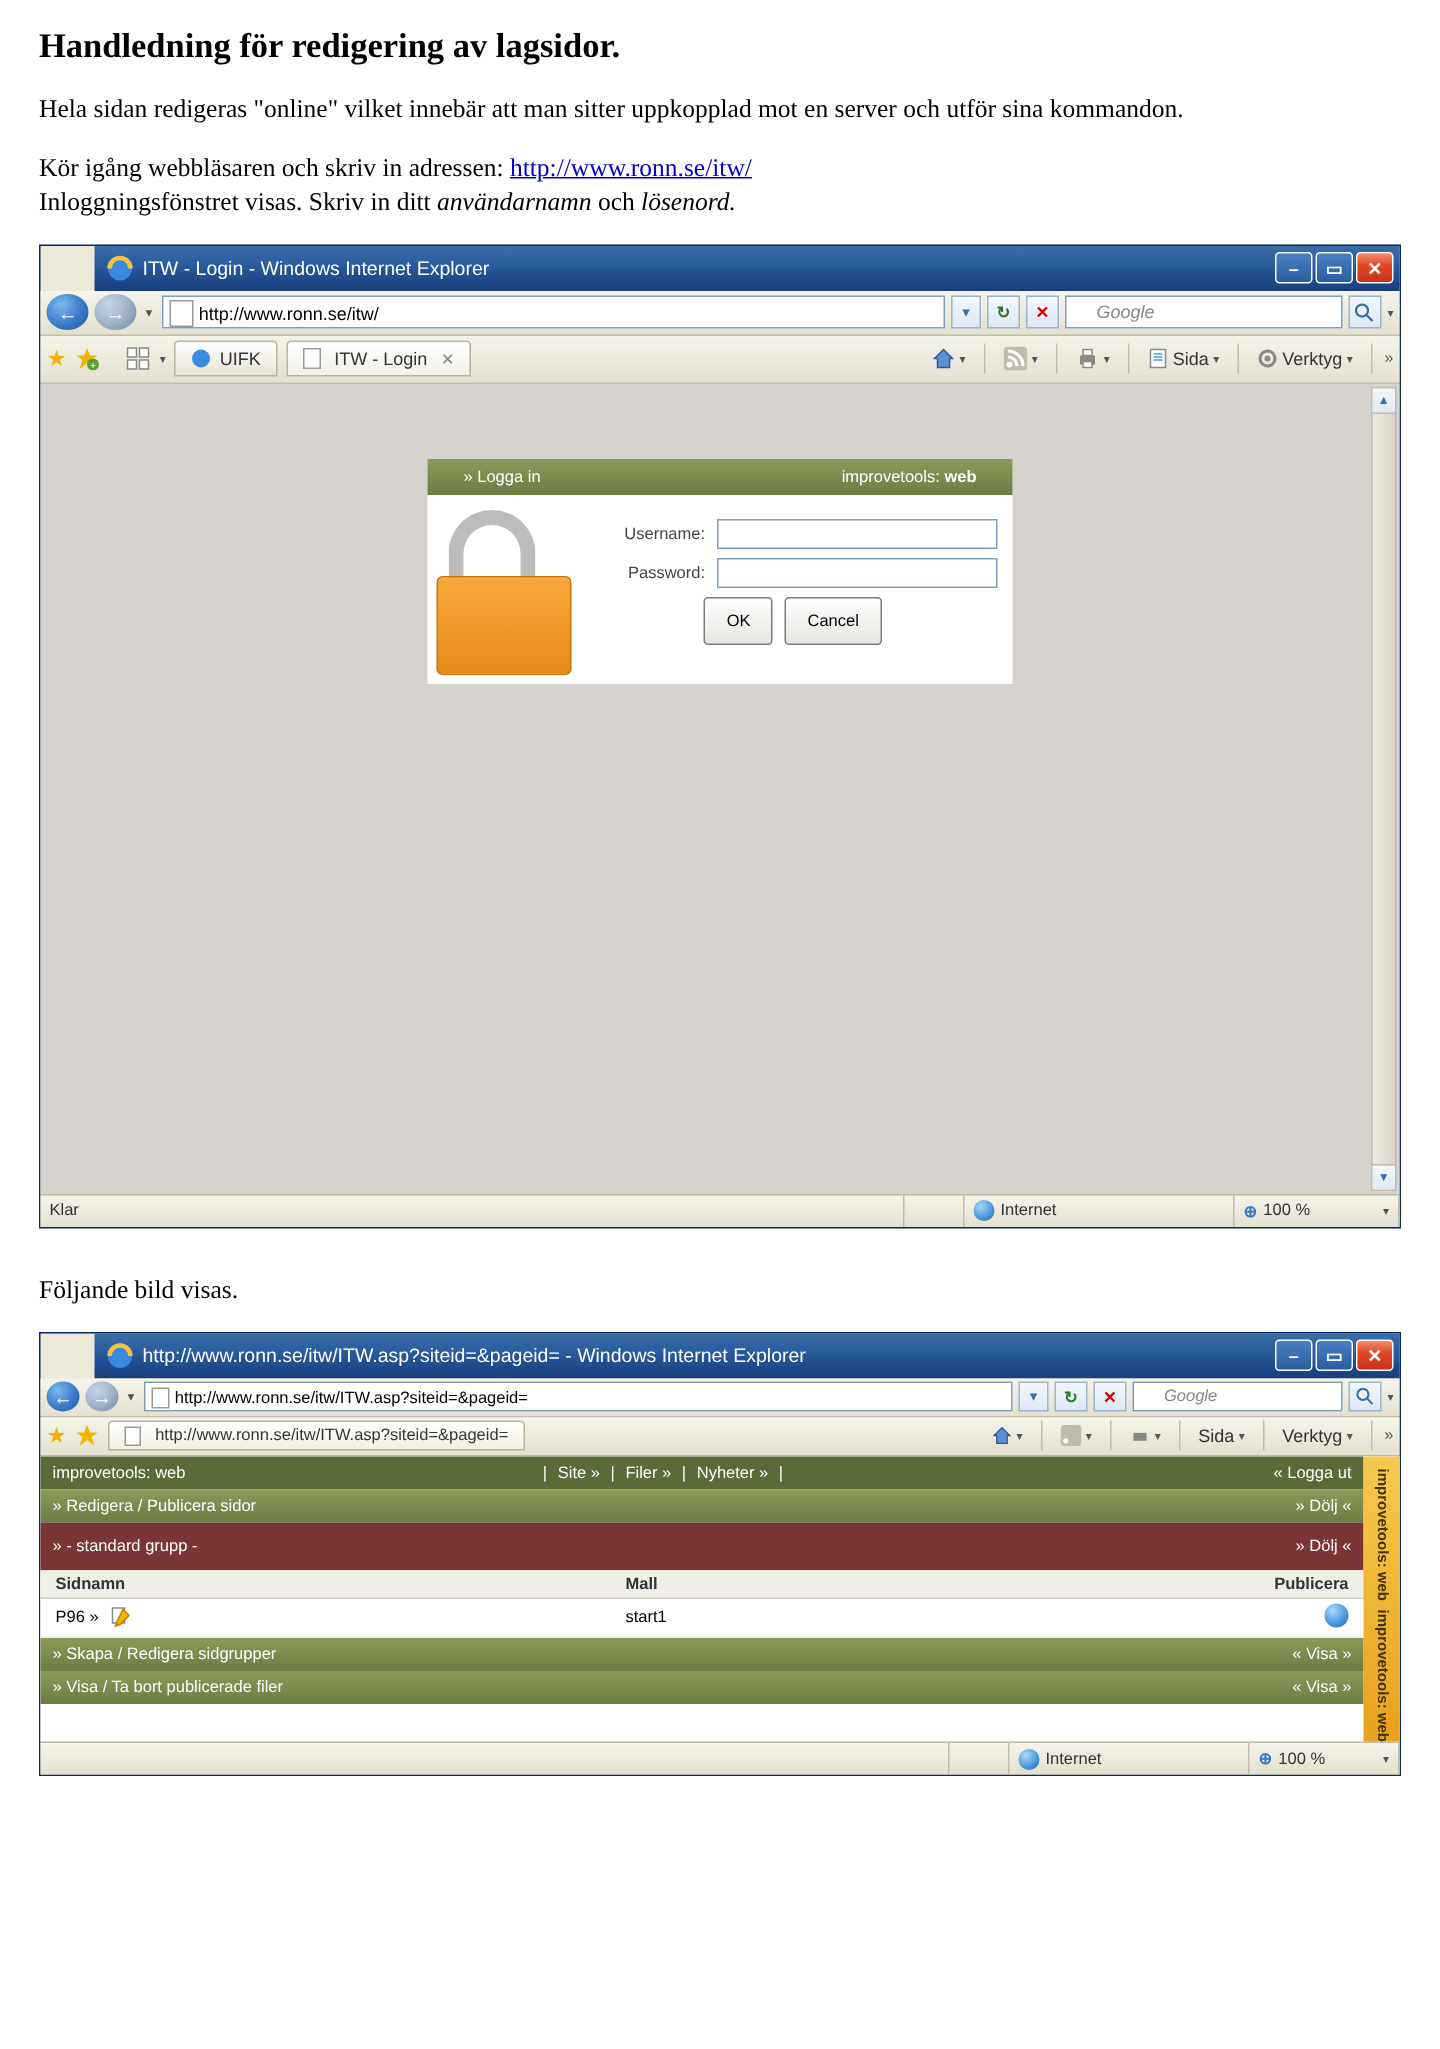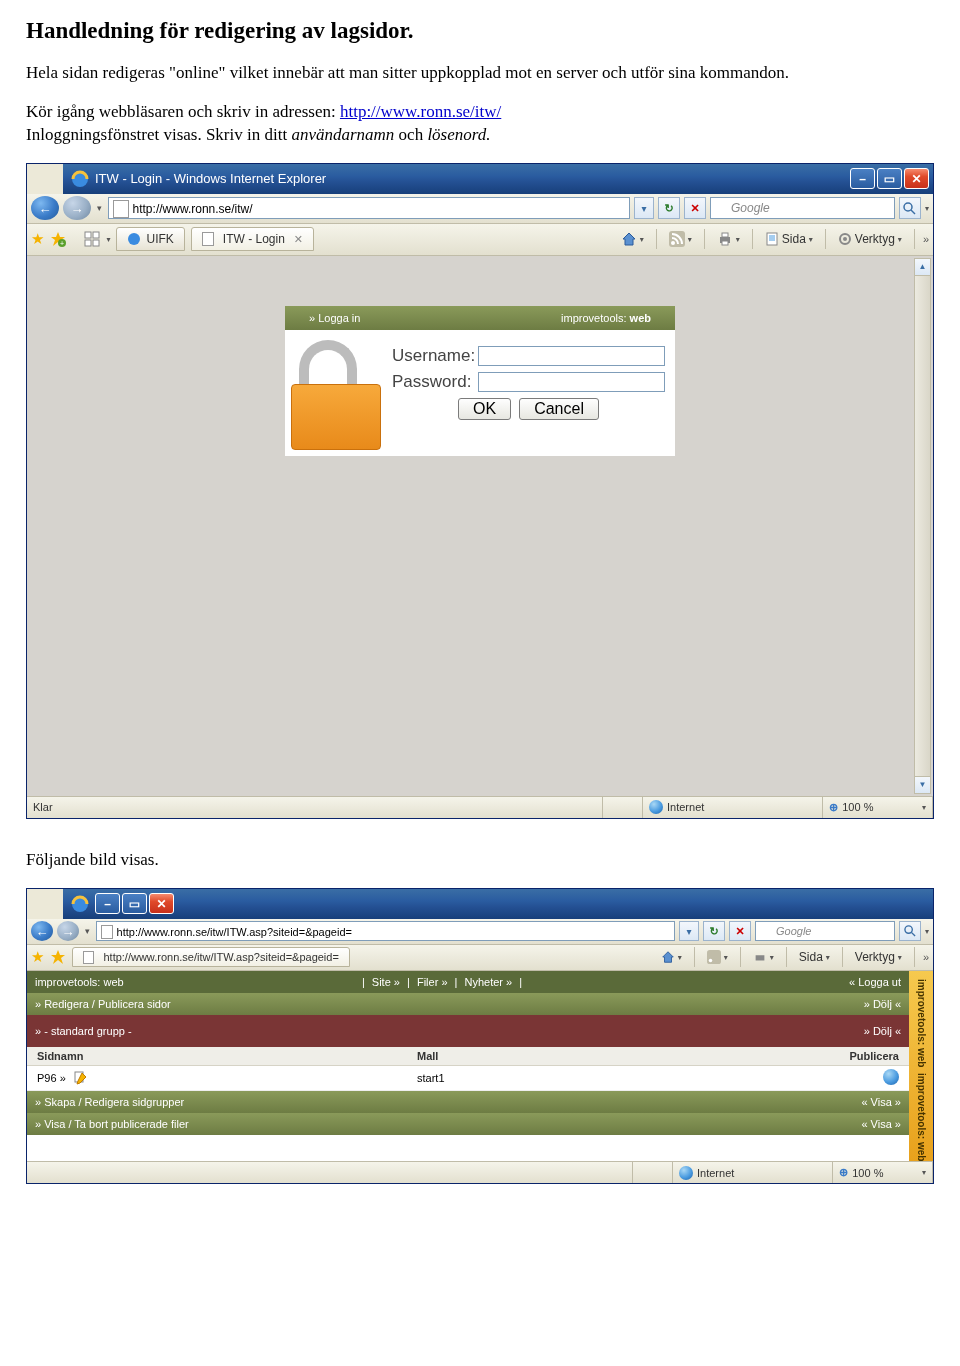--- a/index.html
+++ b/index.html
@@ -52,24 +52,24 @@
   
   .login-panel { width:390px; margin-top:50px; background:#fff; }
   .login-hdr { height:24px; background:linear-gradient(#8a9a5a,#6d7c43); color:#fff; display:flex; align-items:center; justify-content:space-between; padding:0 24px; font-size:11px; }
   .login-hdr .brand strong { font-weight:bold; }
   .login-body { display:flex; padding:10px 10px 6px 6px; gap:6px; }
   .lock-ill { width:95px; height:110px; position:relative; }
   .lock-shackle { position:absolute; top:0; left:8px; width:58px; height:58px; border:10px solid #bcbcbc; border-bottom:none; border-radius:30px 30px 0 0; background:transparent; }
   .lock-body { position:absolute; bottom:0; left:0; width:90px; height:66px; background:linear-gradient(#f7a93b,#e88a1a); border:1px solid #c9700c; border-radius:4px; }
   .login-form { flex:1; }
   .frow { display:flex; align-items:center; margin:6px 0; gap:8px; }
-  .frow label { width:78px; text-align:right; font-size:17px; color:#444; font-family:Verdana,Arial,sans-serif; }
+  .frow label { width:78px; text-align:right; font-size:11px; color:#444; font-family:Verdana,Arial,sans-serif; }
   .inp { flex:1; height:20px; border:1px solid #7f9db9; background:#fff; }
   .btnrow { display:flex; gap:8px; justify-content:center; margin-top:6px; }
-  .xpbtn { height:22px; padding:0 14px; border:1px solid #7b7b7b; border-radius:3px; background:linear-gradient(#fefefe,#e7e7e1); font-size:16px; display:flex; align-items:center; }
+  .xpbtn { height:32px; padding:0 14px; border:1px solid #7b7b7b; border-radius:3px; background:linear-gradient(#fefefe,#e7e7e1); font-size:11px; display:flex; align-items:center; }
 
   .statusbar { height:22px; background:linear-gradient(#f5f4ea,#e3e0cf); border-top:1px solid #c0bca8; display:flex; align-items:center; font-size:11px; color:#333; }
   .statusbar .cell { border-right:1px solid #c0bca8; height:100%; display:flex; align-items:center; padding:0 6px; }
   .statusbar .cell.wide { flex:1; }
   .zone-ico { width:14px; height:14px; border-radius:50%; background:radial-gradient(circle at 35% 30%,#a9d8f5,#4a9be0 55%,#1a60a8); margin-right:4px; }
   .zoom-ico { color:#3a7bc8; font-weight:bold; margin-right:4px; }
 
   
   .win2 .content-area2 { background:#fff; display:flex; }
   .adminpane { flex:1; }
@@ -280,20 +280,21 @@
   <p>Följande bild visas.</p>
 
   <div class="win win2">
     <div class="titlebar">
       <span class="ie-ico">
           <svg viewBox="0 0 18 18">
             <circle cx="9" cy="9" r="8" fill="#3a8be0"></circle>
             <path d="M2 9 a7 7 0 0 1 14 0" fill="none" stroke="#f7c23c" stroke-width="3"></path>
           </svg>
         </span>
+      <span class="ttl">http://www.ronn.se/itw/ITW.asp?siteid=&amp;pageid= - Windows Internet Explorer</span>
       <div class="winbtns">
         <div class="winbtn min">–</div>
         <div class="winbtn max">▭</div>
         <div class="winbtn close">✕</div>
       </div>
     </div>
 
     <div class="toolbar-row" style="height:26px">
       <div class="navarrow back" style="width:22px;height:20px">←</div>
       <div class="navarrow fwd" style="width:22px;height:20px">→</div>

